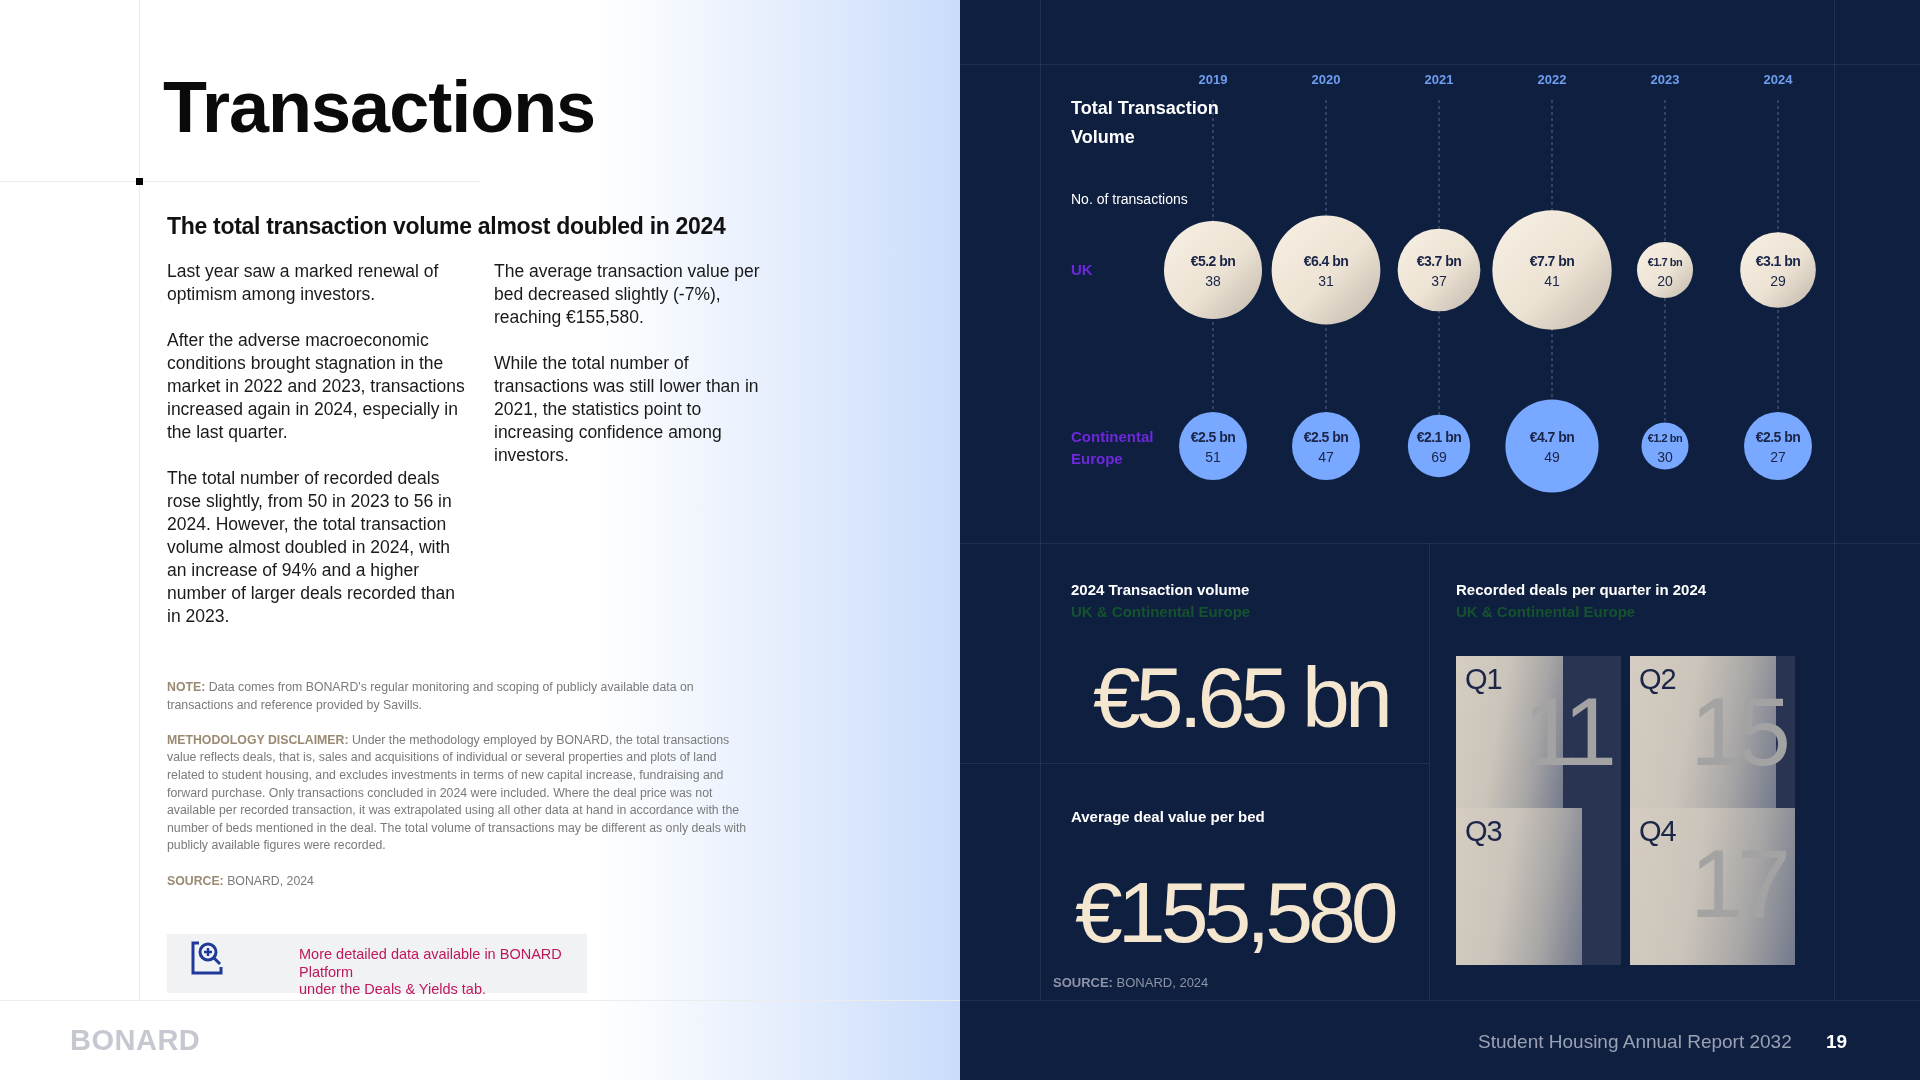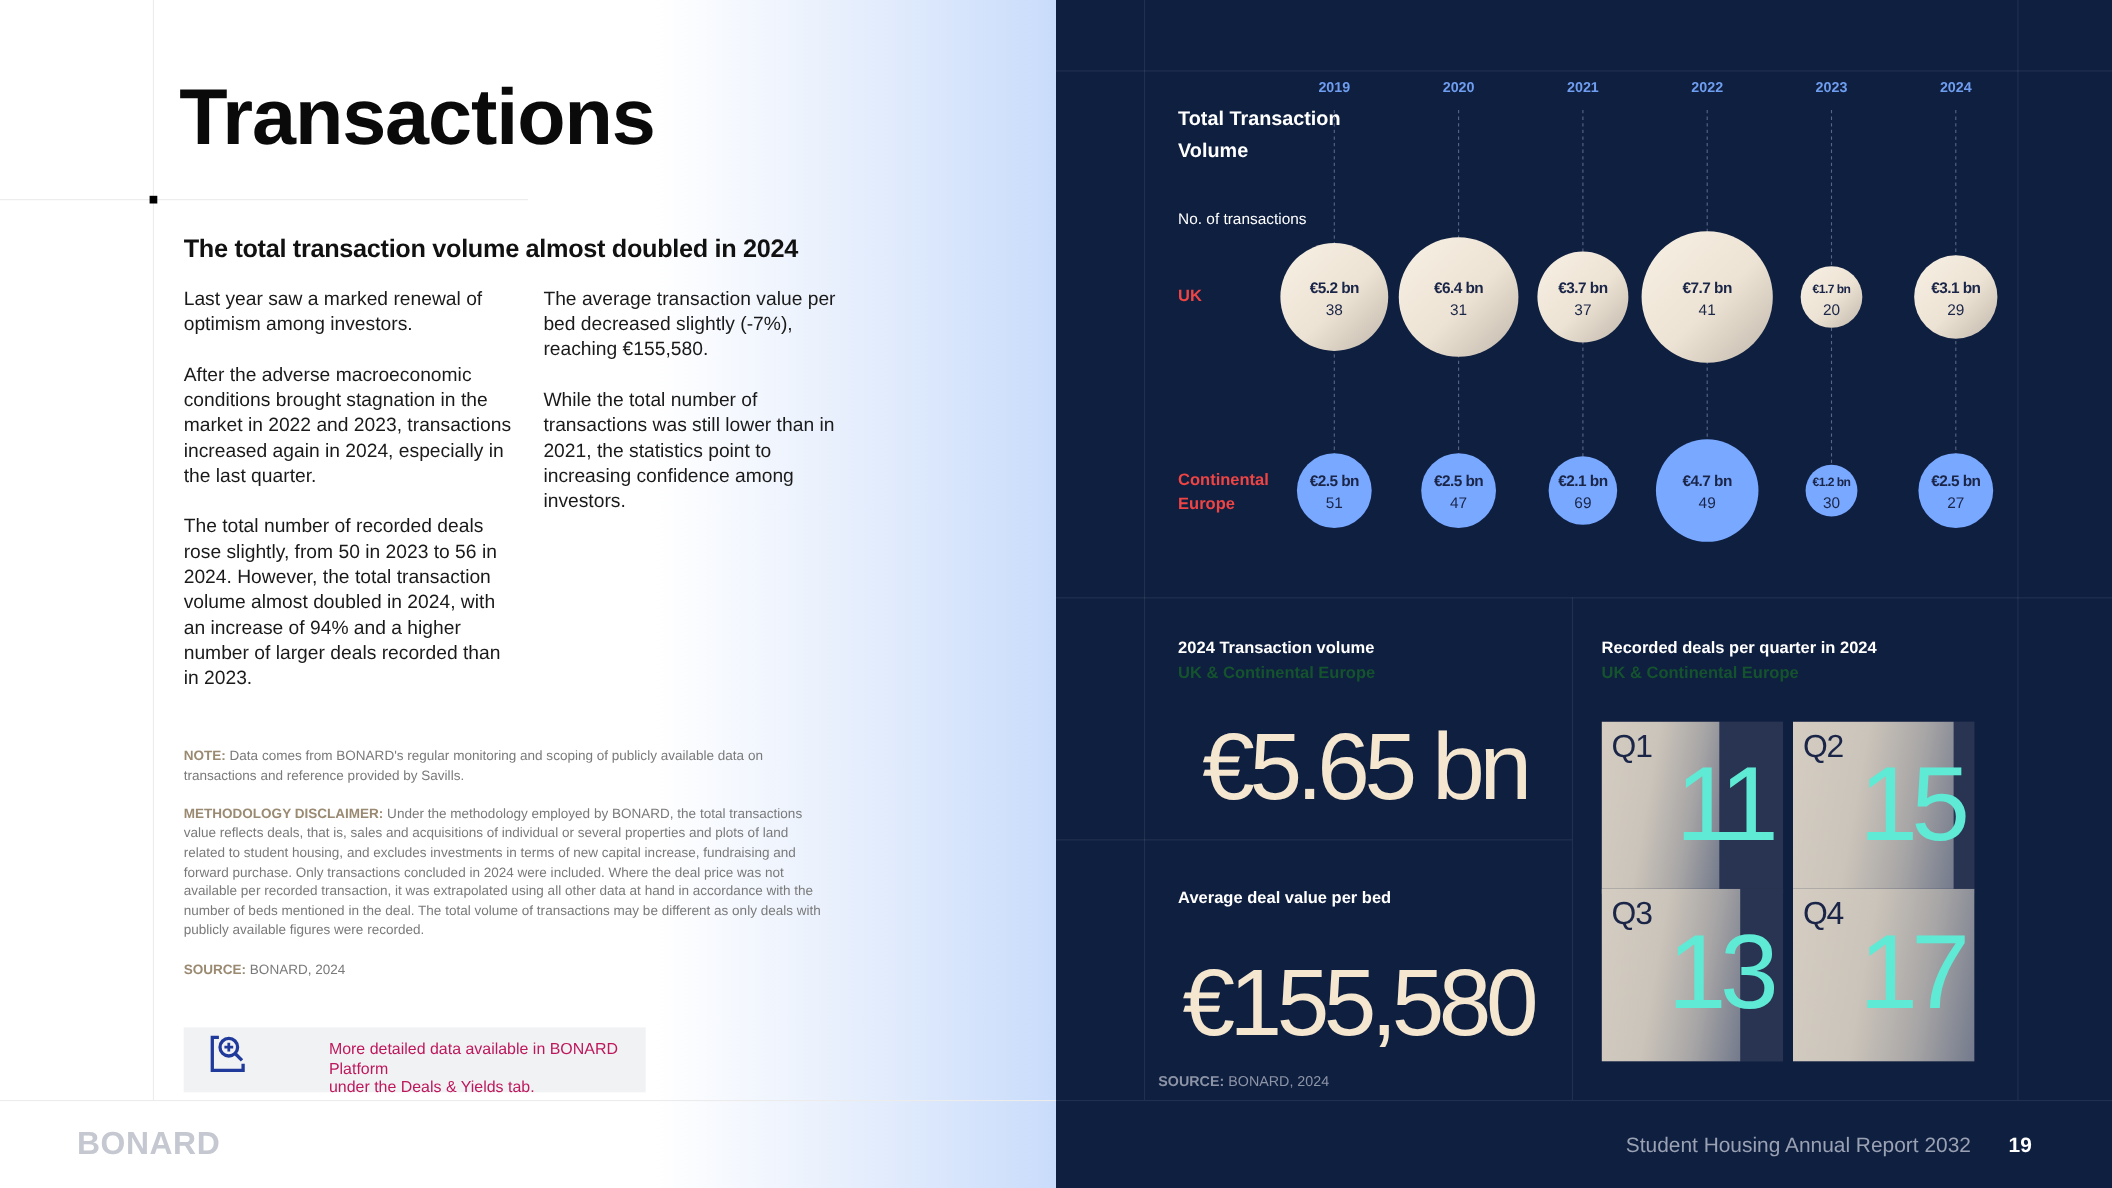--- a/index.html
+++ b/index.html
@@ -25,32 +25,32 @@
   .info-box { position:absolute; left:167px; top:934px; width:420px; height:59px; background:#f1f2f4; }
   .info-icon { position:absolute; left:23px; top:5px; width:34px; height:38px; }
   .info-text { position:absolute; left:96px; top:12px; font-size:14.5px; line-height:17.5px; color:#be185d;margin-left:36px; }
   .logo { position:absolute; left:70px; top:1024px; font-size:29px; font-weight:700; color:#c5c8d0; letter-spacing:0.5px; }
 
   
   .right-page { position:absolute; left:960px; top:0; width:960px; height:1080px; background:#0f1f40; }
   .rgl { position:absolute; background:rgba(255,255,255,0.08); }
   .chart-title { position:absolute; left:1071px; top:94px; font-size:18px; line-height:29px; font-weight:700; color:#fff; }
   .chart-sub { position:absolute; left:1071px; top:191px; font-size:14px; color:#fff; }
-  .row-label { position:absolute; font-size:15px; line-height:22px; font-weight:700; color:#ef4444; }
+  .row-label { position:absolute; font-size:15px; line-height:22px; font-weight:700; color:#6d28d9; }
   #bubble-svg { position:absolute; left:0; top:0; }
   .stat-title { position:absolute; font-size:15px; font-weight:700; color:#fff; }
   .stat-sub { position:absolute; font-size:15px; color:#14532d;font-weight:bold; }
   .big-num { position:absolute; font-size:86px; color:#f4e6cf; letter-spacing:-5px; font-weight:400; }
   .source-r { position:absolute; left:1053px; top:975px; font-size:13px; color:#8d94a6; }
   .source-r .lbl { font-weight:700; }
   .qbox { position:absolute; width:165px; height:157px; background:#283451; overflow:hidden; }
   .qfill { position:absolute; left:0; top:0; height:100%;
     background: linear-gradient(100deg, #d5cdc2 0%, #cbc4ba 40%, #a8a6a6 70%, #737a8c 100%); }
   .qlabel { position:absolute; left:9px; top:7px; font-size:29px; color:#1a2547; letter-spacing:-1px; }
-  .qval { position:absolute; right:10px; top:26px; font-size:96px; line-height:100px; color:#5eead4; letter-spacing:-6px;text-align:right; }
+  .qval { position:absolute; right:10px; top:26px; font-size:96px; line-height:100px; color:#a3a3a3; letter-spacing:-6px;text-align:right; }
   .footer-text { position:absolute; left:1478px; top:1031px; font-size:19px; color:#9aa1b3; font-weight:300; }
   .page-num { position:absolute; left:1826px; top:1031px; font-size:19px; color:#fff; font-weight:700; }
 </style>
 </head>
 <body>
 
 <div class="left-page">
   <div class="grid-v"></div>
   <div class="grid-h"></div>
   <div class="grid-h-bottom"></div>
@@ -188,21 +188,20 @@
   <div class="qval">11</div>
 </div>
 <div class="qbox" style="left:1630px; top:656px;">
   <div class="qfill" style="width: 88.2353%;"></div>
   <div class="qlabel">Q2</div>
   <div class="qval">15</div>
 </div>
 <div class="qbox" style="left:1456px; top:808px;">
   <div class="qfill" style="width: 76.4706%;"></div>
   <div class="qlabel">Q3</div>
-  <div class="qval">13</div>
 </div>
 <div class="qbox" style="left:1630px; top:808px;">
   <div class="qfill" style="width: 100%;"></div>
   <div class="qlabel">Q4</div>
   <div class="qval">17</div>
 </div>
 
 <div class="footer-text">Student Housing Annual Report 2032</div>
 <div class="page-num">19</div>
 

